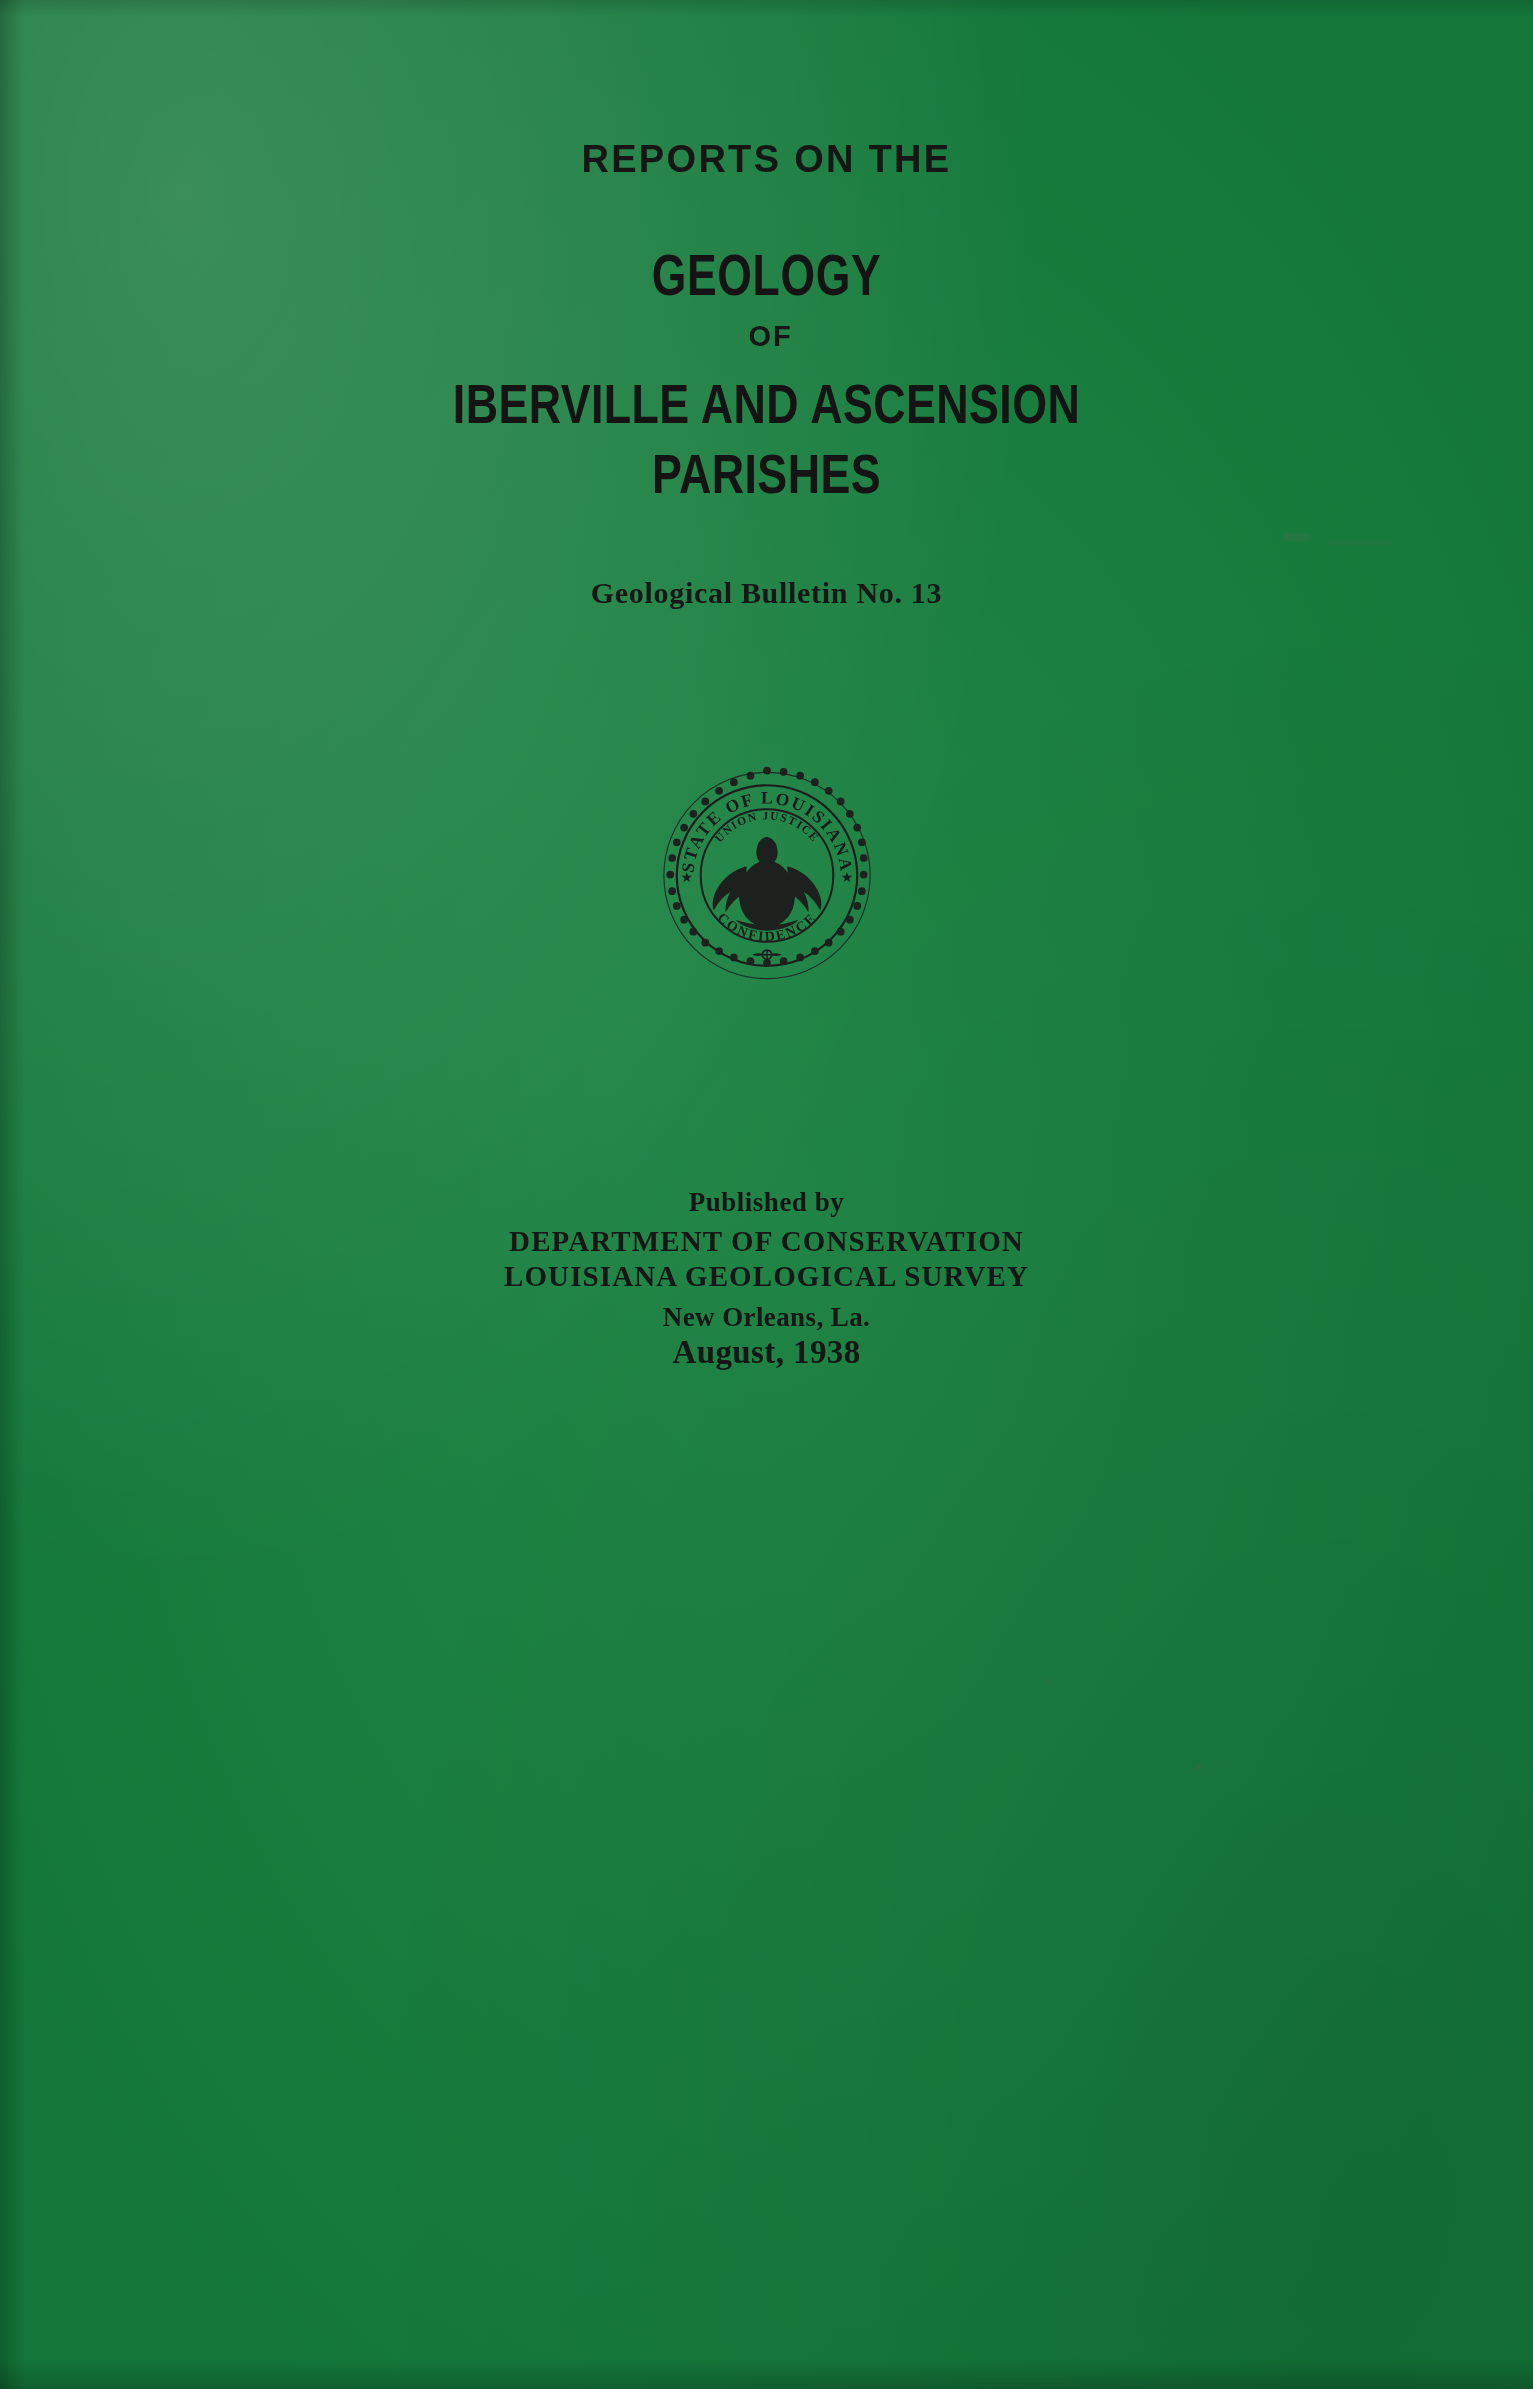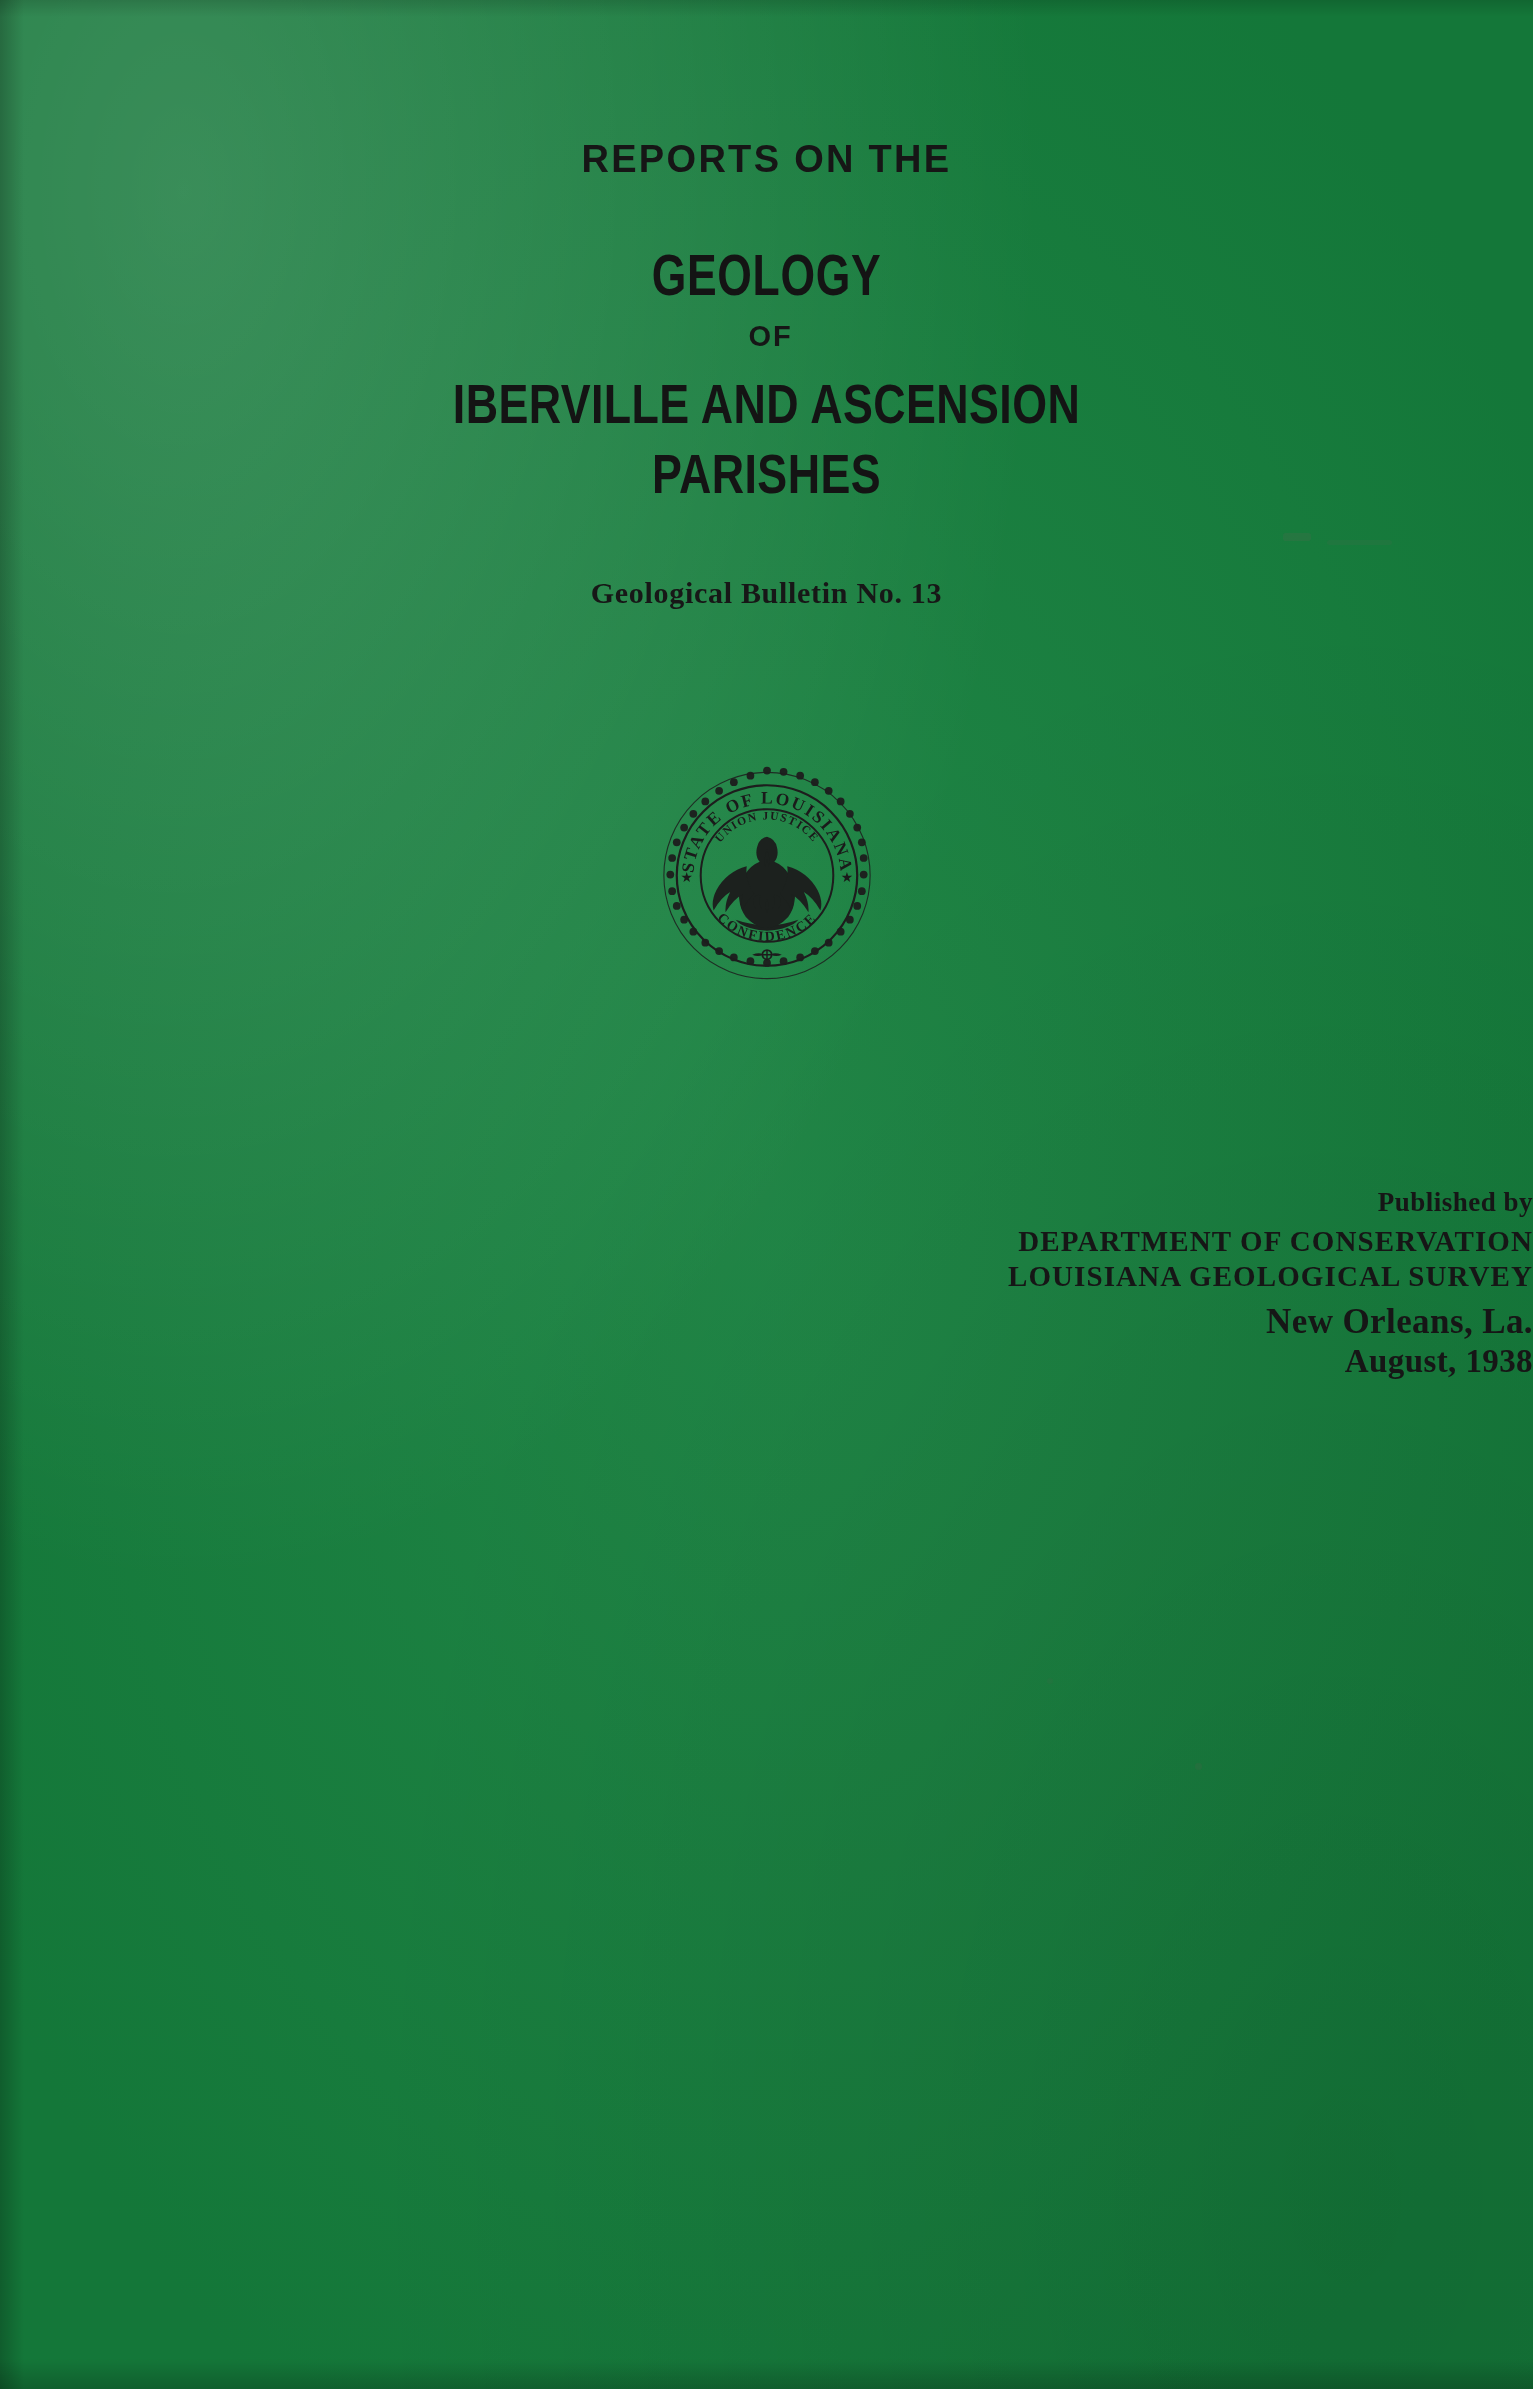--- a/index.html
+++ b/index.html
@@ -135,37 +135,36 @@
   }
   .seal-wrap svg { display: block; }
 
   
   .imprint {
     position: absolute;
     left: 0; right: 0;
     top: 1187px;
     font-family: "Liberation Serif", serif;
     color: #161616;
-    text-align: right;
   }
   .imprint .published {
     font-size: 27px;
     font-weight: bold;
     letter-spacing: 0.5px;
     margin-bottom: 5.5px;
   }
   .imprint .dept,
   .imprint .survey {
     font-size: 29px;
     font-weight: bold;
     letter-spacing: 1.1px;
     line-height: 1.22;
   }
   .imprint .city {
-    font-size: 35px;
+    font-size: 27px;
     font-weight: bold;
     letter-spacing: 0.4px;
     margin-top: 7.4px;
   }
   .imprint .date {
     font-size: 33px;
     font-weight: bold;
     letter-spacing: 0.4px;
     margin-top: 1.8px;
   }

